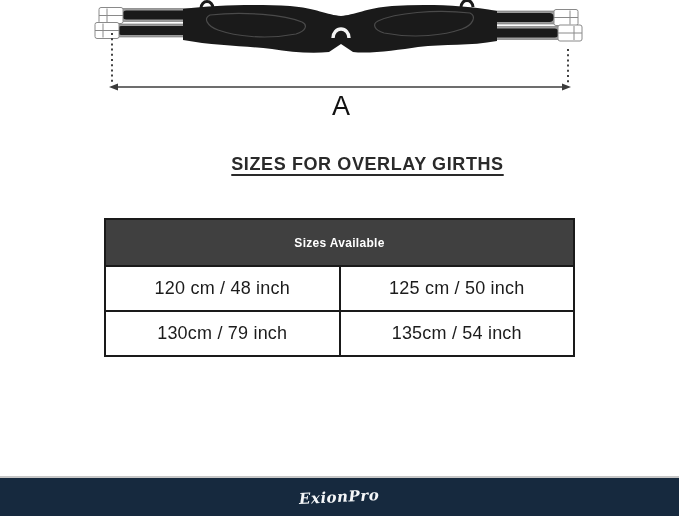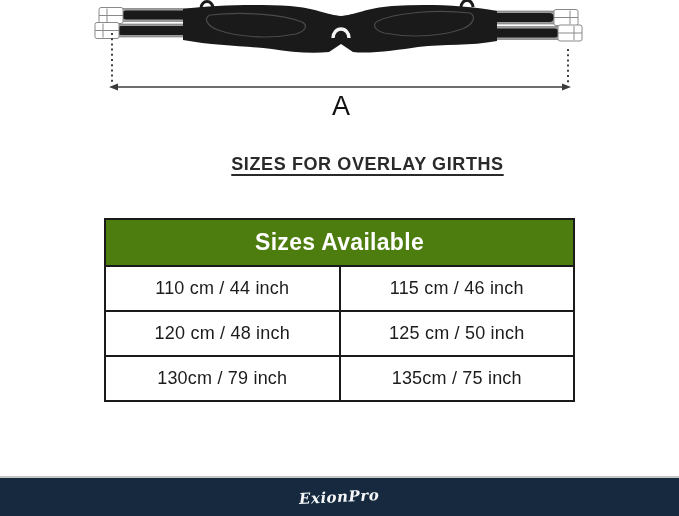--- a/index.html
+++ b/index.html
@@ -11,22 +11,22 @@
   .page-title{
     position:absolute;top:154px;left:0;width:679px;text-align:center;
     font-size:18px;font-weight:600;letter-spacing:.6px;color:#2a2a2a;
     text-decoration:underline;text-underline-offset:4px;text-decoration-thickness:1.5px;padding-left:28px;
   }
   .table-wrap{position:absolute;top:218px;left:104px;width:471px;}
   table.sizes{
     width:471px;border-collapse:collapse;table-layout:fixed;
   }
   table.sizes th{
-    background:#4d7c0f;color:#FFFFFF;border:2px solid #1A1A1A;
-    height:43px;font-size:23px;font-weight:700;letter-spacing:.3px;text-align:center;
+    background:#404040;color:#FFFFFF;border:2px solid #1A1A1A;
+    height:43px;font-size:12px;font-weight:700;letter-spacing:.3px;text-align:center;
   }
   table.sizes td{
     border:2px solid #1A1A1A;height:41px;text-align:center;vertical-align:middle;
     font-size:18px;color:#1c1c1c;letter-spacing:.2px;background:#ffffff;
   }
   .footer-bar{
     position:absolute;left:0;bottom:0;width:679px;height:38px;background:#16293E;
     border-top:2px solid #C6C6C6;display:flex;align-items:center;justify-content:center;
   }
   .brand-logo{
@@ -111,30 +111,26 @@
 
   <div class="table-wrap">
     <table class="sizes">
       <thead>
         <tr>
           <th colspan="2">Sizes Available</th>
         </tr>
       </thead>
       <tbody>
         <tr>
-          <td>110 cm / 44 inch</td>
-          <td>115 cm / 46 inch</td>
-        </tr>
-        <tr>
           <td>120 cm / 48 inch</td>
           <td>125 cm / 50 inch</td>
         </tr>
         <tr>
           <td>130cm / 79 inch</td>
-          <td>135cm / 75 inch</td>
+          <td>135cm / 54 inch</td>
         </tr>
       </tbody>
     </table>
   </div>
 
   <div class="footer-bar">
     <span class="brand-logo">ExionPro</span>
   </div>
 
 </div>

